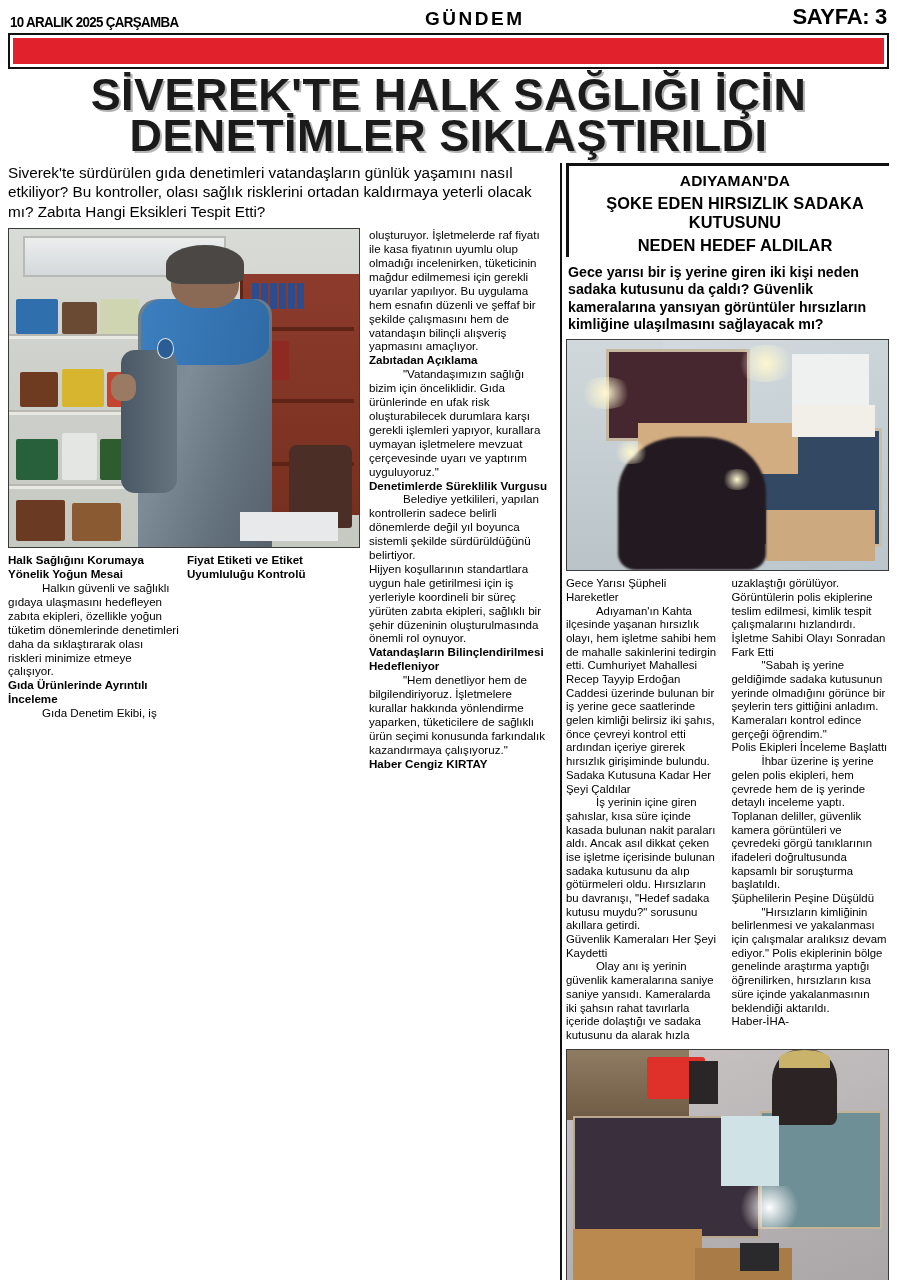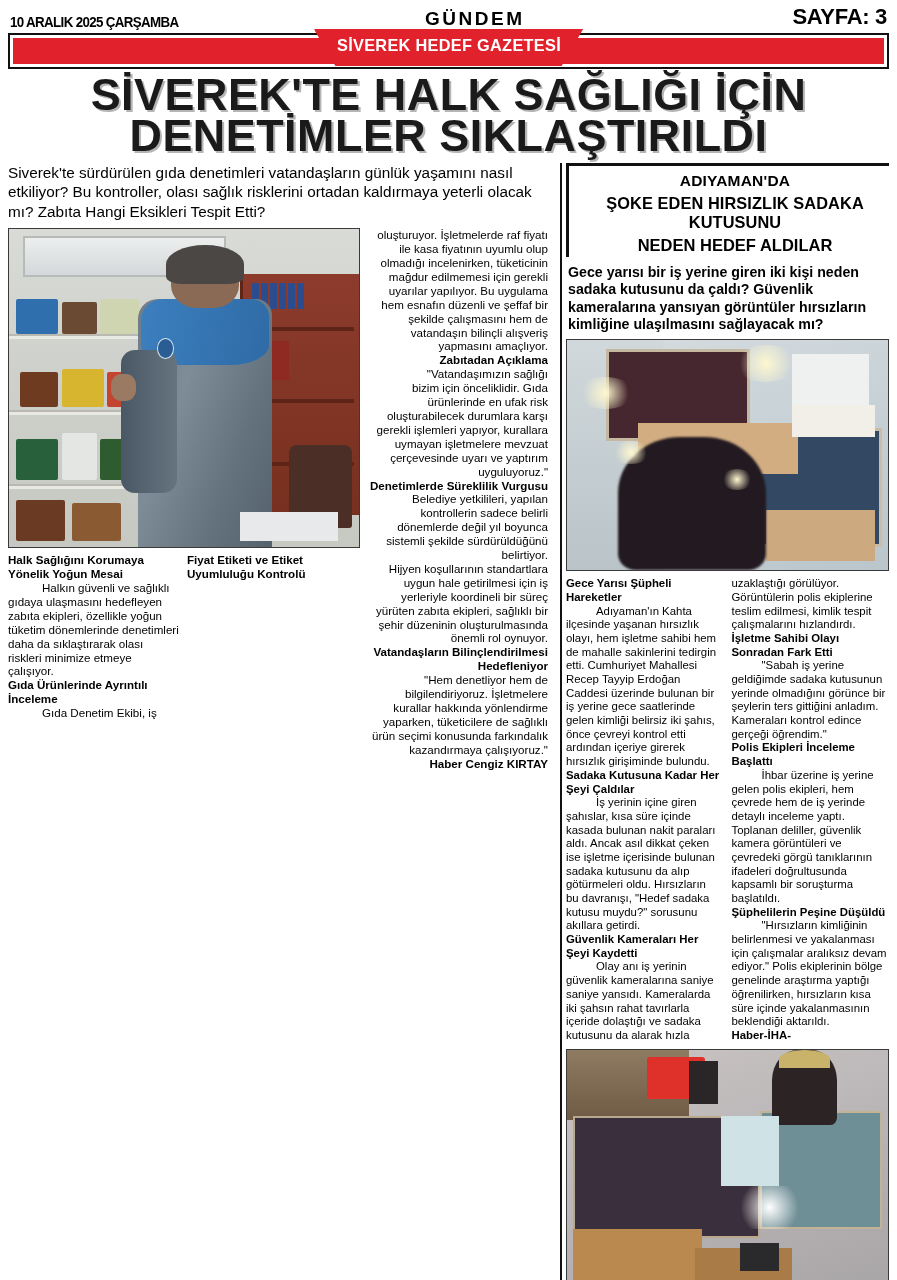--- a/index.html
+++ b/index.html
@@ -170,21 +170,21 @@
   
   .cols3 { display: flex; gap: 0; margin-top: 0; }
   .tcol { font-size: 11.6px; line-height: 1.2; color: #000; text-align: left; }
   .tcol p { margin: 0; }
   .tcol .indent { text-indent: 34px; }
   .tcol .sub { font-weight: bold; }
 
   .left-pair { display:flex; width: 358px; }
   .leftcol-a { width: 179px; padding-right: 7px; }
   .leftcol-b { width: 179px; padding-right: 7px; }
-  .midcol { width: 190px; padding-left: 3px; text-align: right; }
+  .midcol { width: 190px; padding-left: 3px; }
 
   .under-photo { margin-top: 5px; }
 
   
   .right-head {
     border-top: 3px solid #111;
     border-left: 3px solid #111;
     border-right: 0;
     padding: 6px 4px 2px 16px;
     text-align: center;
@@ -225,39 +225,36 @@
   .cctvB .bag { position:absolute; left:48%; top:28%; width:18%; height:30%; background:#cfe2e6; }
   .cctvB .glare2 { position:absolute; left:52%; top:58%; width:22%; height:18%; background:radial-gradient(circle,#ffffff 0%, rgba(255,255,255,0) 70%); }
   .cctvB .calc { position:absolute; left:54%; bottom:6%; width:12%; height:12%; background:#2a2a2c; }
 
   .cols2r { display:flex; gap:0; margin-top:2px; }
   .rcol { width: 50%; font-size: 11.4px; line-height: 1.2; }
   .rcol.a { padding-right: 6px; }
   .rcol.b { padding-left: 4px; }
   .rcol p { margin:0; }
   .rcol .indent { text-indent: 30px; }
-  .rcol .sub { font-weight:bold; }
+  .rcol .sub { font-weight:normal; }
 </style>
 </head>
 <body>
 
 <div class="page">
 
   <div class="masthead">
     <div class="masthead-date">10 ARALIK 2025 ÇARŞAMBA</div>
     <div class="masthead-section">GÜNDEM</div>
     <div class="masthead-page">SAYFA: 3</div>
   </div>
 
   <div class="banner-wrap">
     <div class="banner-bar">
       <div class="banner-bar-inner"></div>
-    </div>
-    <div class="banner-tab">
-      <span>SİVEREK HEDEF GAZETESİ</span>
     </div>
   </div>
 
   <div class="main-headline">
     <span class="hl-line l1">SİVEREK'TE HALK SAĞLIĞI İÇİN</span>
     <span class="hl-line l2">DENETİMLER SIKLAŞTIRILDI</span>
   </div>
 
   <div class="content">
 

